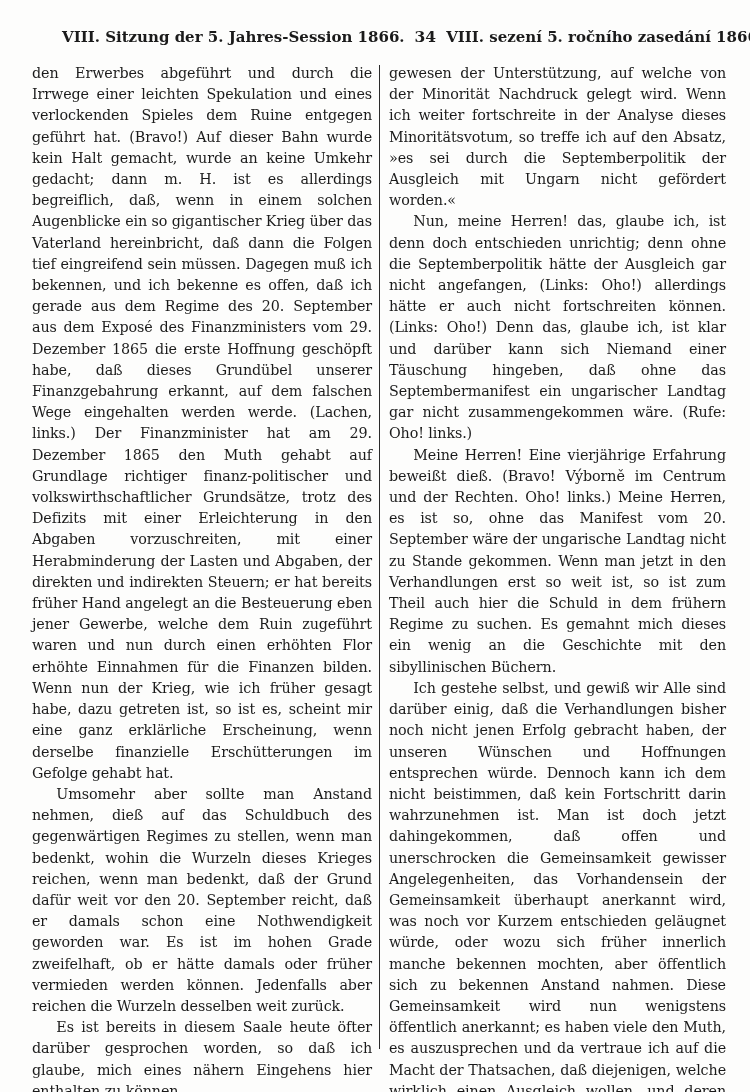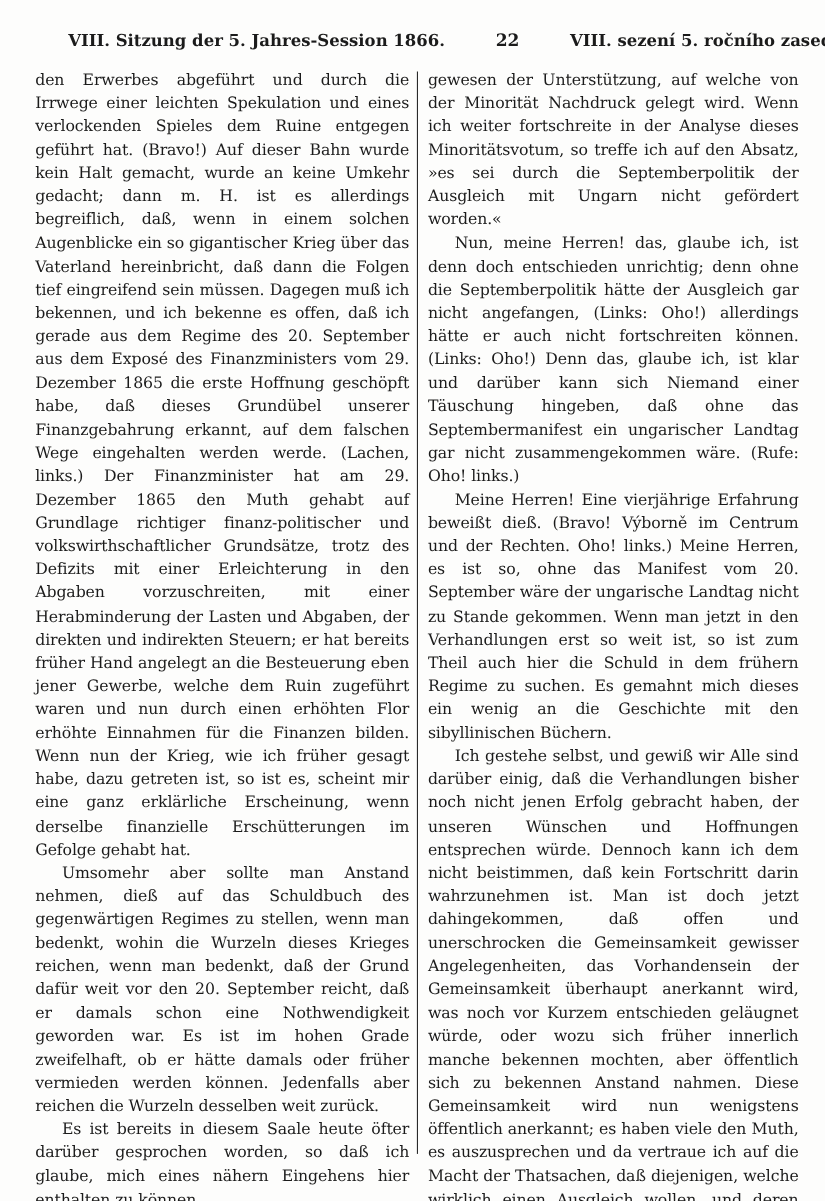--- a/index.html
+++ b/index.html
@@ -17,21 +17,20 @@
     color: #1b1b1b;
   }
   .header {
     display: flex;
     align-items: baseline;
     justify-content: space-between;
     margin: 27px 56px 0 62px;
     font-size: 15px;
     font-weight: bold;
     white-space: nowrap;
-    gap: 36px;
   }
   .header .h-num {
     font-size: 15.5px;
     padding: 0 10px;
   }
   .body-cols {
     display: flex;
     margin: 17px 0 0 0;
     padding: 0 24px 0 32px;
   }
@@ -62,21 +61,21 @@
     content: "";
   }
 </style>
 </head>
 <body>
 
 <div class="page">
 
   <div class="header">
     <span class="h-left">VIII. Sitzung der 5. Jahres-Session 1866.</span>
-    <span class="h-num">22</span>
+    <span class="h-num">34</span>
     <span class="h-right">VIII. sezení 5. ročního zasedání 1866.</span>
   </div>
 
   <div class="body-cols">
 
     <div class="col col-left">
       <p>den Erwerbes abgeführt und durch die Irrwege einer leichten Spekulation und eines verlockenden Spieles dem Ruine entgegen geführt hat. (Bravo!) Auf dieser Bahn wurde kein Halt gemacht, wurde an keine Umkehr gedacht; dann m. H. ist es allerdings begreiflich, daß, wenn in einem solchen Augenblicke ein so gigantischer Krieg über das Vaterland hereinbricht, daß dann die Folgen tief eingreifend sein müssen. Dagegen muß ich bekennen, und ich bekenne es offen, daß ich gerade aus dem Regime des 20. September aus dem Exposé des Finanzministers vom 29. Dezember 1865 die erste Hoffnung geschöpft habe, daß dieses Grundübel unserer Finanzgebahrung erkannt, auf dem falschen Wege eingehalten werden werde. (Lachen, links.) Der Finanzminister hat am 29. Dezember 1865 den Muth gehabt auf Grundlage richtiger finanz-politischer und volkswirthschaftlicher Grundsätze, trotz des Defizits mit einer Erleichterung in den Abgaben vorzuschreiten, mit einer Herabminderung der Lasten und Abgaben, der direkten und indirekten Steuern; er hat bereits früher Hand angelegt an die Besteuerung eben jener Gewerbe, welche dem Ruin zugeführt waren und nun durch einen erhöhten Flor erhöhte Einnahmen für die Finanzen bilden. Wenn nun der Krieg, wie ich früher gesagt habe, dazu getreten ist, so ist es, scheint mir eine ganz erklärliche Erscheinung, wenn derselbe finanzielle Erschütterungen im Gefolge gehabt hat.</p>
       <p class="ind">Umsomehr aber sollte man Anstand nehmen, dieß auf das Schuldbuch des gegenwärtigen Regimes zu stellen, wenn man bedenkt, wohin die Wurzeln dieses Krieges reichen, wenn man bedenkt, daß der Grund dafür weit vor den 20. September reicht, daß er damals schon eine Nothwendigkeit geworden war. Es ist im hohen Grade zweifelhaft, ob er hätte damals oder früher vermieden werden können. Jedenfalls aber reichen die Wurzeln desselben weit zurück.</p>
       <p class="ind">Es ist bereits in diesem Saale heute öfter darüber gesprochen worden, so daß ich glaube, mich eines nähern Eingehens hier enthalten zu können.</p>
 

